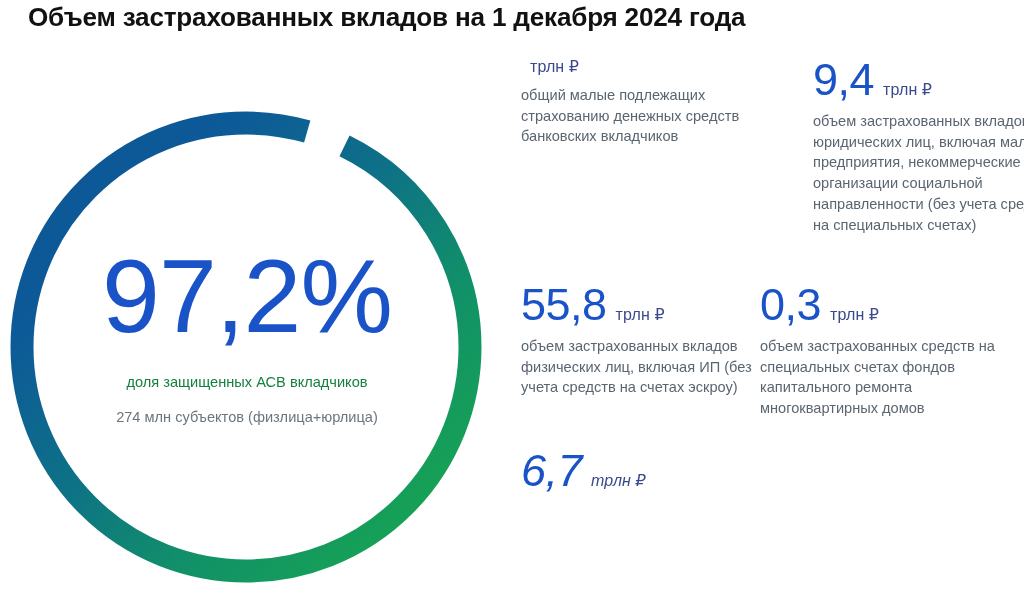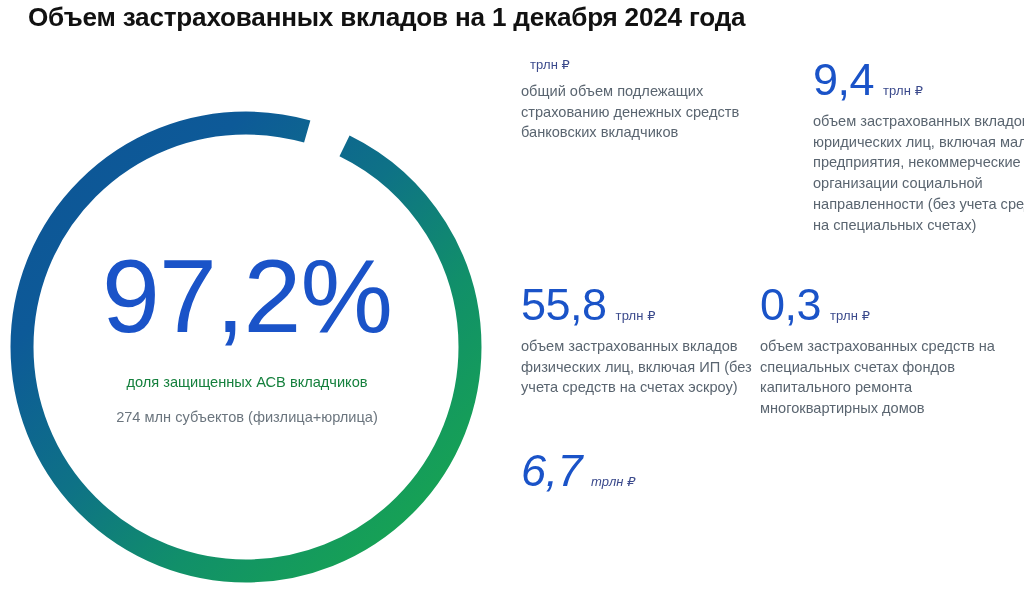--- a/index.html
+++ b/index.html
@@ -95,21 +95,21 @@
     margin-bottom: 9px;
   }
   .stat-value {
     font-size: 45px;
     color: #1a53c8;
     line-height: 1;
     letter-spacing: -0.5px;
     font-weight: normal;
   }
   .stat-unit {
-    font-size: 13px;
+    font-size: 16px;
     color: #3b4a8c;
     margin-left: 9px;
     letter-spacing: 0.1px;
     text-align: center;
   }
   .stat-desc {
     font-size: 14.6px;
     color: #5a6570;
     line-height: 1.42;
   }
@@ -146,21 +146,21 @@
       <div class="big-pct">97,2%</div>
       <div class="center-sub">доля защищенных АСВ вкладчиков</div>
       <div class="center-sub2">274 млн субъектов (физлица+юрлица)</div>
     </div>
   </div>
 
   <div class="stat stat-a">
     <div class="stat-head">
       <span class="stat-unit">трлн ₽</span>
     </div>
-    <div class="stat-desc">общий объем подлежащих страхованию денежных средств банковских вкладчиков</div>
+    <div class="stat-desc">общий малые подлежащих страхованию денежных средств банковских вкладчиков</div>
   </div>
 
   <div class="stat stat-b">
     <div class="stat-head">
       <span class="stat-value">9,4</span>
       <span class="stat-unit">трлн ₽</span>
     </div>
     <div class="stat-desc">объем застрахованных вкладов юридических лиц, включая малые предприятия, некоммерческие организации социальной направленности (без учета средств на специальных счетах)</div>
   </div>
 

